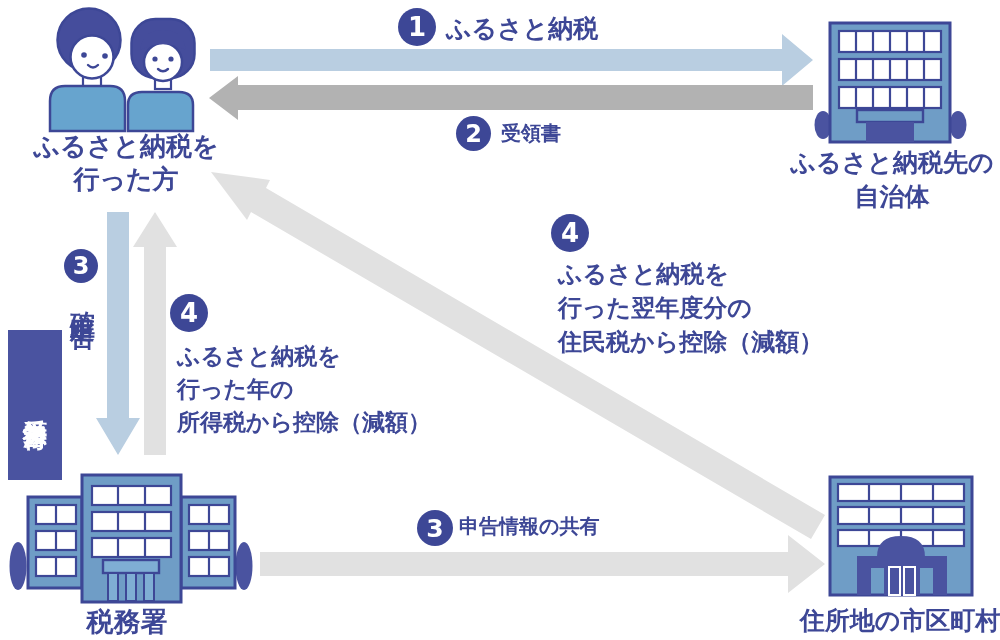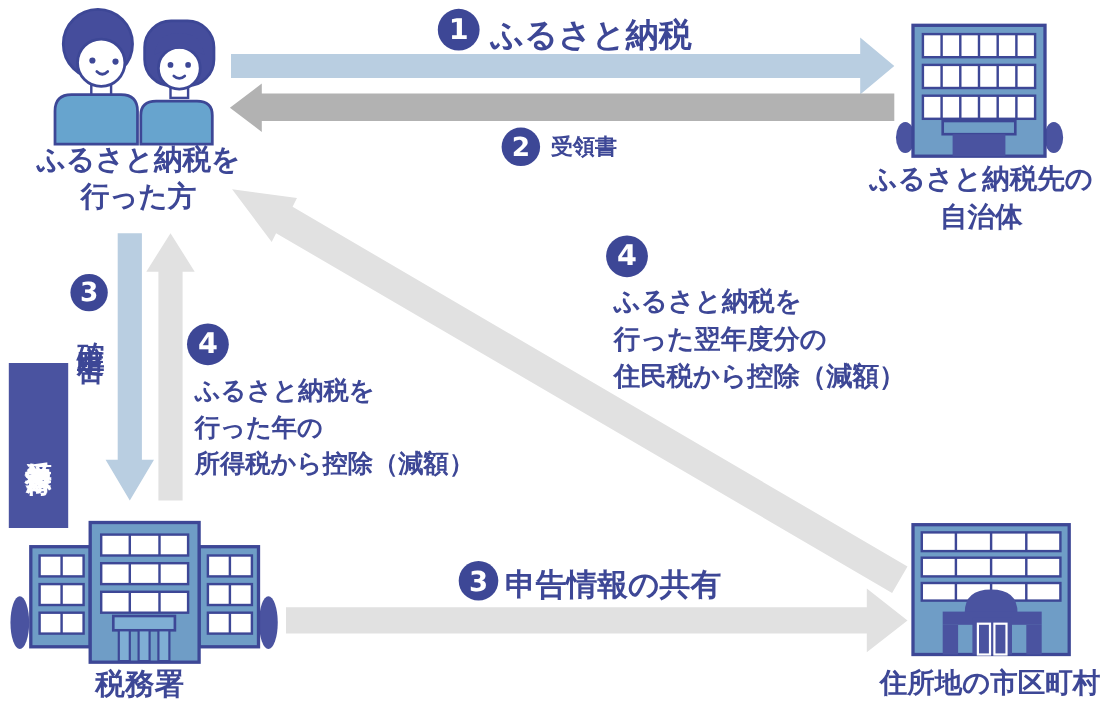--- a/index.html
+++ b/index.html
@@ -8,42 +8,42 @@
     font-family:"DejaVu Sans",sans-serif;color:#3D4796;font-weight:bold;overflow:hidden;
   }
   .gfx{position:absolute;left:0;top:0;}
   .label{position:absolute;white-space:pre-line;}
   .center{text-align:center;}
   .num-circle{
     position:absolute;background:#3D4796;color:#ffffff;border-radius:50%;
     display:flex;align-items:center;justify-content:center;line-height:1;
   }
   .c-donation{left:398px;top:8px;width:38px;height:38px;font-size:26px;}
-  .t-donation{left:446px;top:12px;font-size:30px;}
+  .t-donation{left:446px;top:12px;font-size:25px;}
   .c-receipt{left:456px;top:116px;width:35px;height:35px;font-size:24px;}
   .t-receipt{left:501px;top:120px;font-size:20px;}
   .c-taxreturn{left:64px;top:249px;width:34px;height:34px;font-size:24px;}
   .t-taxreturn{
     left:66px;top:291px;height:130px;font-size:25px;letter-spacing:4px;
     writing-mode:vertical-rl;text-orientation:upright;
   }
   .attach-box{
     position:absolute;left:8px;top:330px;width:54px;height:150px;background:#4A53A0;
     display:flex;align-items:center;justify-content:center;
   }
   .attach-box .vtext{
     color:#ffffff;font-size:24px;letter-spacing:2px;line-height:1;
     writing-mode:vertical-rl;text-orientation:upright;white-space:nowrap;
   }
   .c-income{left:170px;top:294px;width:38px;height:38px;font-size:26px;}
   .t-income{left:177px;top:340px;font-size:23px;line-height:33px;}
   .c-resident{left:551px;top:214px;width:38px;height:38px;font-size:26px;}
   .t-resident{left:558px;top:257px;font-size:24px;line-height:34px;}
   .c-infoshare{left:417px;top:510px;width:36px;height:36px;font-size:25px;}
-  .t-infoshare{left:459px;top:513px;font-size:28px;}
+  .t-infoshare{left:459px;top:513px;font-size:20px;}
   .t-donor{left:16px;top:130px;width:220px;font-size:26px;line-height:33px;}
   .t-dest{left:782px;top:146px;width:220px;font-size:25px;line-height:34px;}
   .t-taxoffice{left:37px;top:604px;width:180px;font-size:27px;}
   .t-home{left:788px;top:604px;width:224px;font-size:25px;}
 </style>
 </head>
 <body>
 
 <div class="canvas">
 

